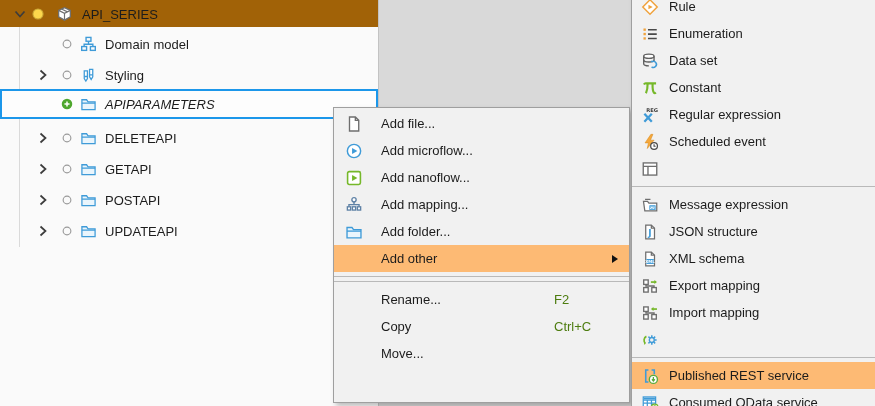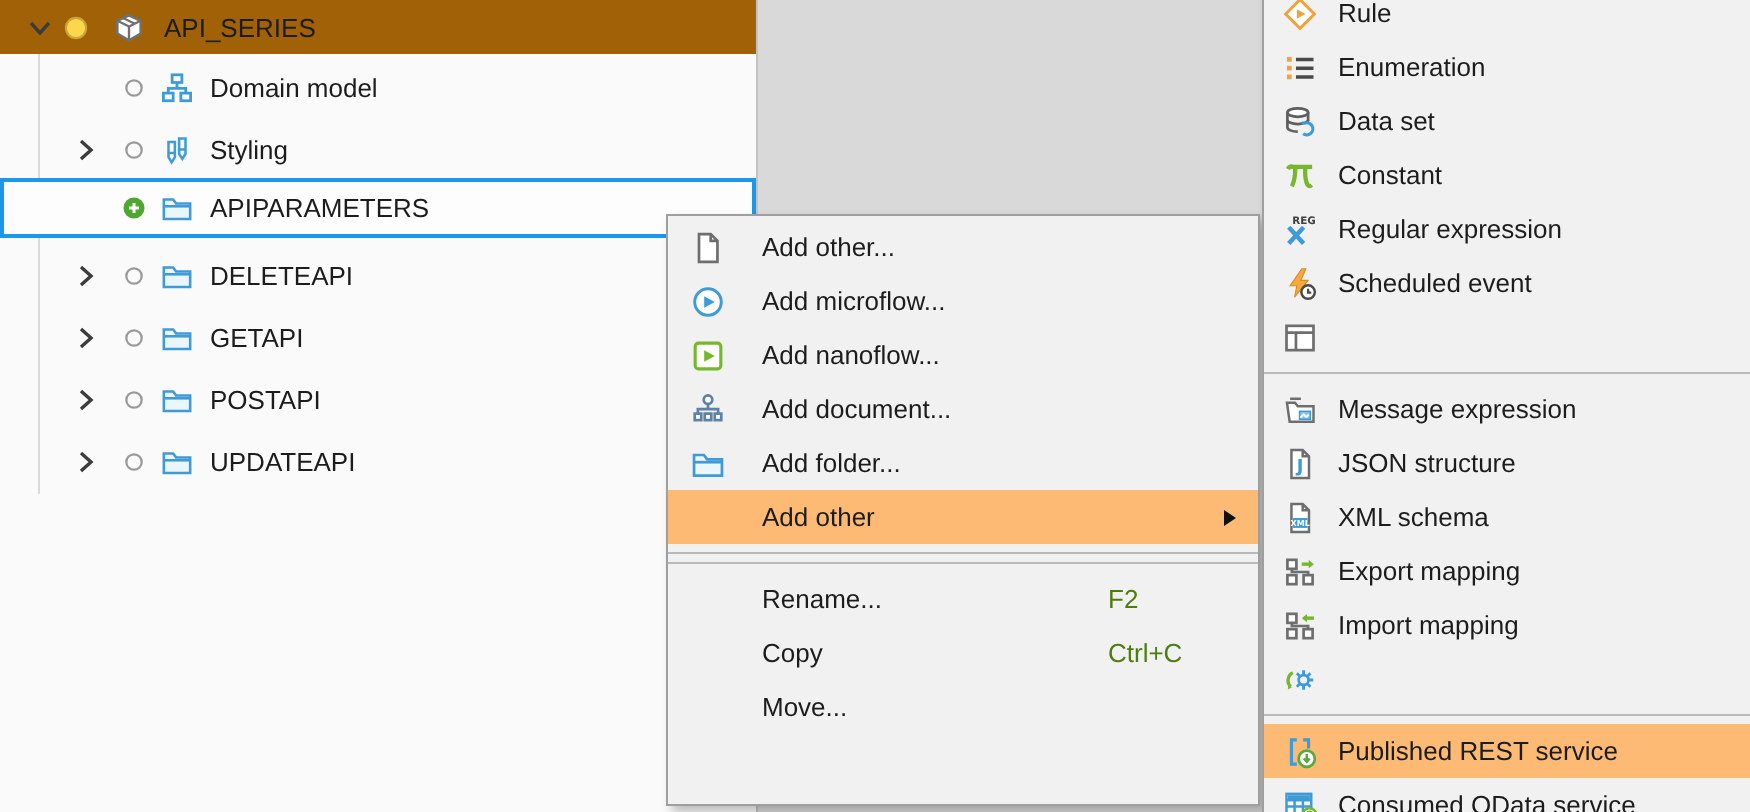--- a/index.html
+++ b/index.html
@@ -24,21 +24,21 @@
   .t-chev   { left:35px; width:16px; height:16px; }
   .root .t-chev { left:12px; }
   .t-status { left:60px; width:14px; height:14px; }
   .root .t-status { left:31px; }
   .t-icon   { left:80px; width:17px; height:17px; }
   .root .t-icon { left:56px; }
   .t-label  { left:105px; white-space:nowrap; }
   .root .t-label { left:82px; }
   .selected .t-status { left:58px; }
   .selected .t-icon { left:78px; }
-  .selected .t-label { left:103px; }
+  .selected .t-label { left:103px;font-style:italic; }
   svg { display:block; }
 
   
   .menu {
     position:absolute; background:#f1f1f1; border:1px solid #9f9f9f;
     box-shadow:3px 3px 5px rgba(0,0,0,0.25); padding:2px 0;
   }
   .context-menu { left:333px; top:107px; width:297px; height:296px; z-index:5; }
   .sub-menu     { left:631px; top:-10px; width:262px; height:436px; z-index:6; }
   .menu-item { position:relative; display:flex; align-items:center; height:27px; }
@@ -232,21 +232,21 @@
 <div class="menu context-menu">
   <div class="menu-item">
     <span class="mi-icon">
       <svg viewBox="0 0 16 16" width="18" height="18">
           <g fill="#fff" stroke="#6e6e6e" stroke-width="1.2">
             <path d="M4 1.8 h5.2 l3 3 v9.4 h-8.2 z"></path>
             <path d="M9.2 1.8 v3 h3" fill="none"></path>
           </g>
         </svg>
     </span>
-    <span class="mi-label">Add other...</span>
+    <span class="mi-label">Add file...</span>
   </div>
   <div class="menu-item">
     <span class="mi-icon">
       <svg viewBox="0 0 16 16" width="18" height="18">
           <circle cx="8" cy="8" r="5.9" fill="#fff" stroke="#3f9bd8" stroke-width="1.3"></circle>
           <path d="M6.3 5.4 L11 8 L6.3 10.6 z" fill="#3f9bd8"></path>
         </svg>
     </span>
     <span class="mi-label">Add microflow...</span>
   </div>
@@ -264,21 +264,21 @@
       <svg viewBox="0 0 16 16" width="18" height="18">
           <g fill="#fff" stroke="#5e81a5" stroke-width="1.2">
             <circle cx="8" cy="3.4" r="1.9"></circle>
             <path d="M8 5.3 V7.6 M3.5 9.6 V7.6 H12.5 V9.6" fill="none"></path>
             <rect x="2.1" y="9.6" width="2.9" height="2.9"></rect>
             <rect x="6.55" y="9.6" width="2.9" height="2.9"></rect>
             <rect x="11" y="9.6" width="2.9" height="2.9"></rect>
           </g>
         </svg>
     </span>
-    <span class="mi-label">Add document...</span>
+    <span class="mi-label">Add mapping...</span>
   </div>
   <div class="menu-item">
     <span class="mi-icon">
       <svg viewBox="0 0 16 16" width="18" height="18">
           <g stroke="#3f9bd8" stroke-width="1.2" fill="#eaf5fc">
             <path d="M1.8 4 h4.4 l1.4 1.9 h6.6 v7.3 h-12.4 z"></path>
             <path d="M1.8 7.2 h12.4" fill="none"></path>
           </g>
         </svg>
     </span>

